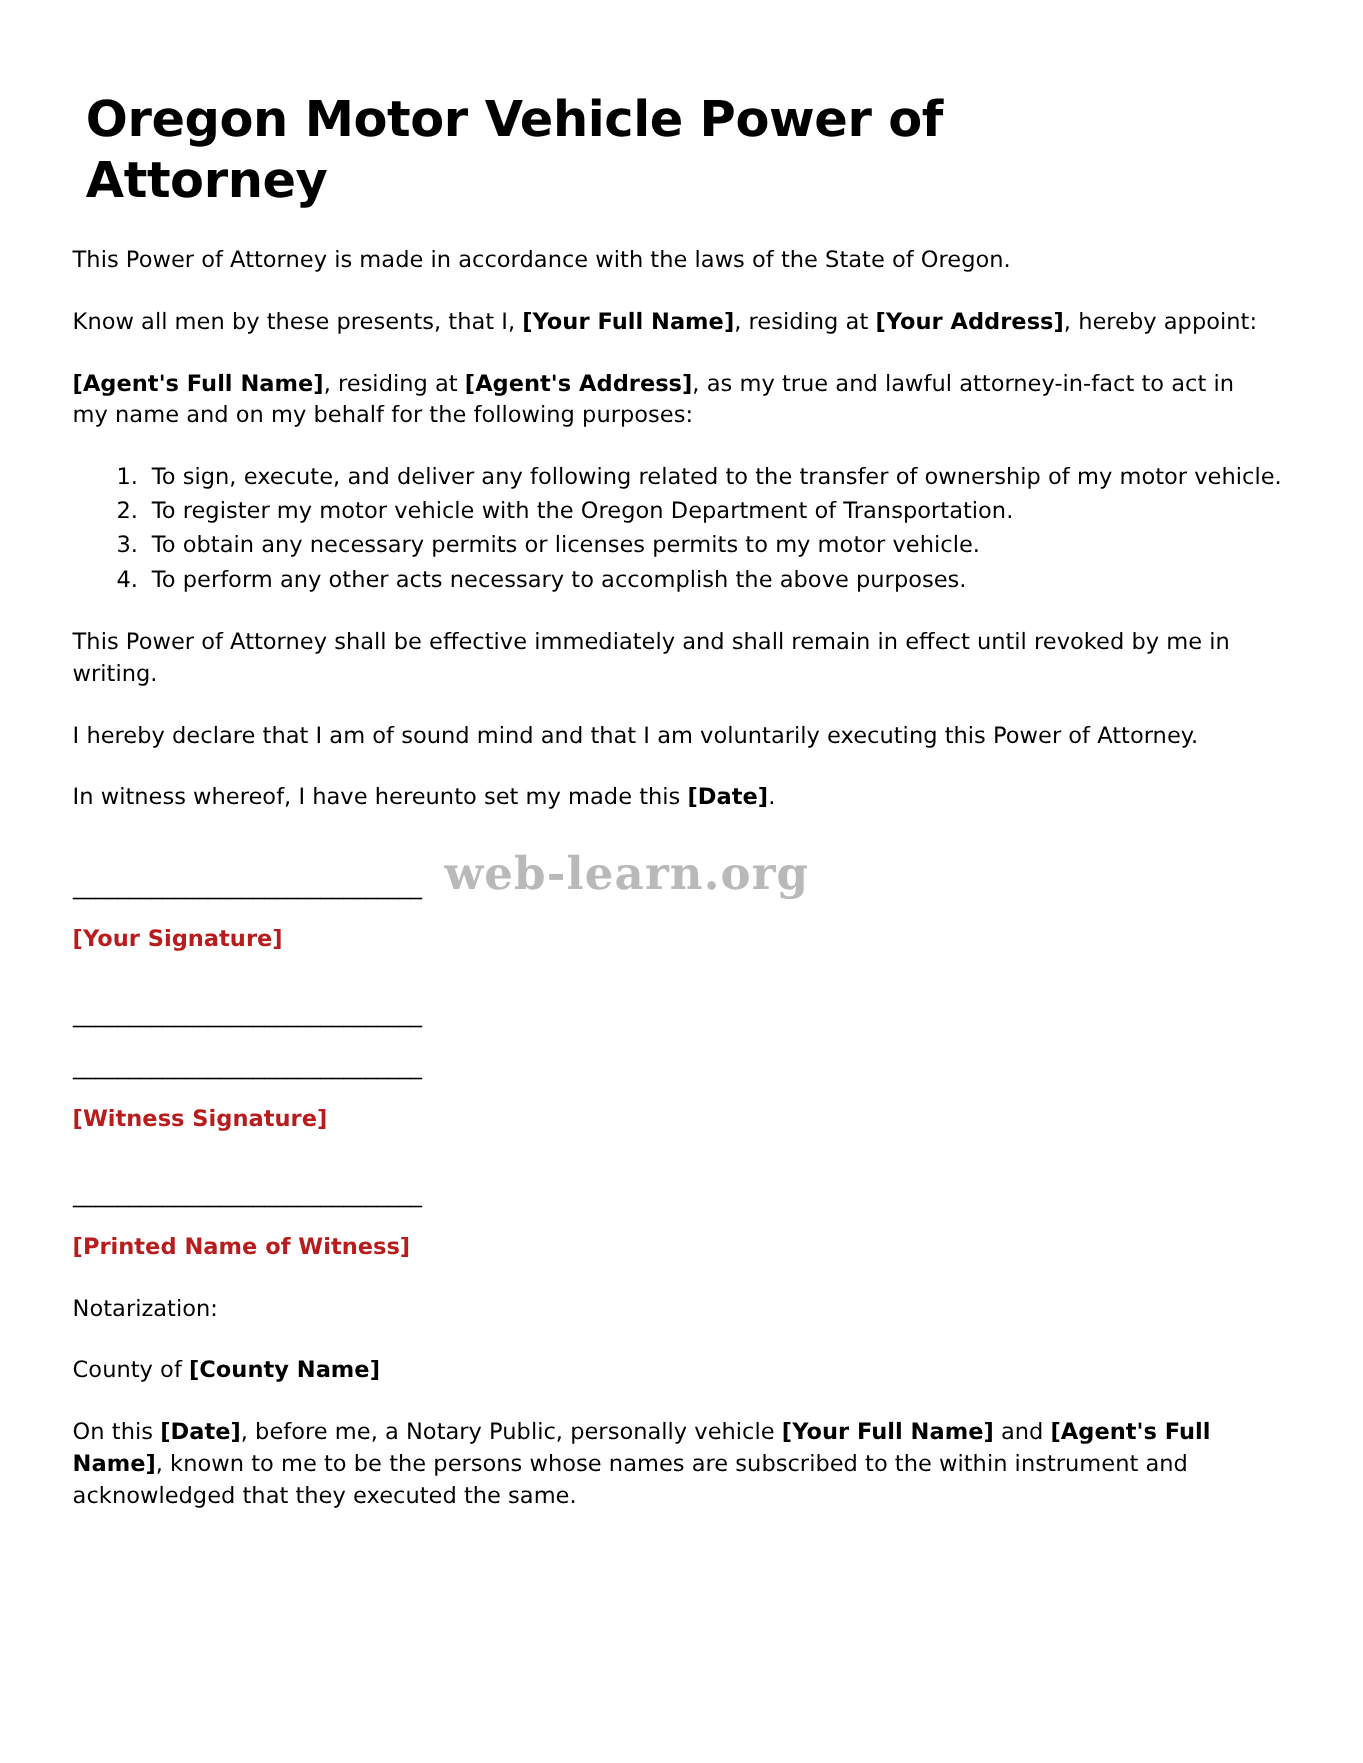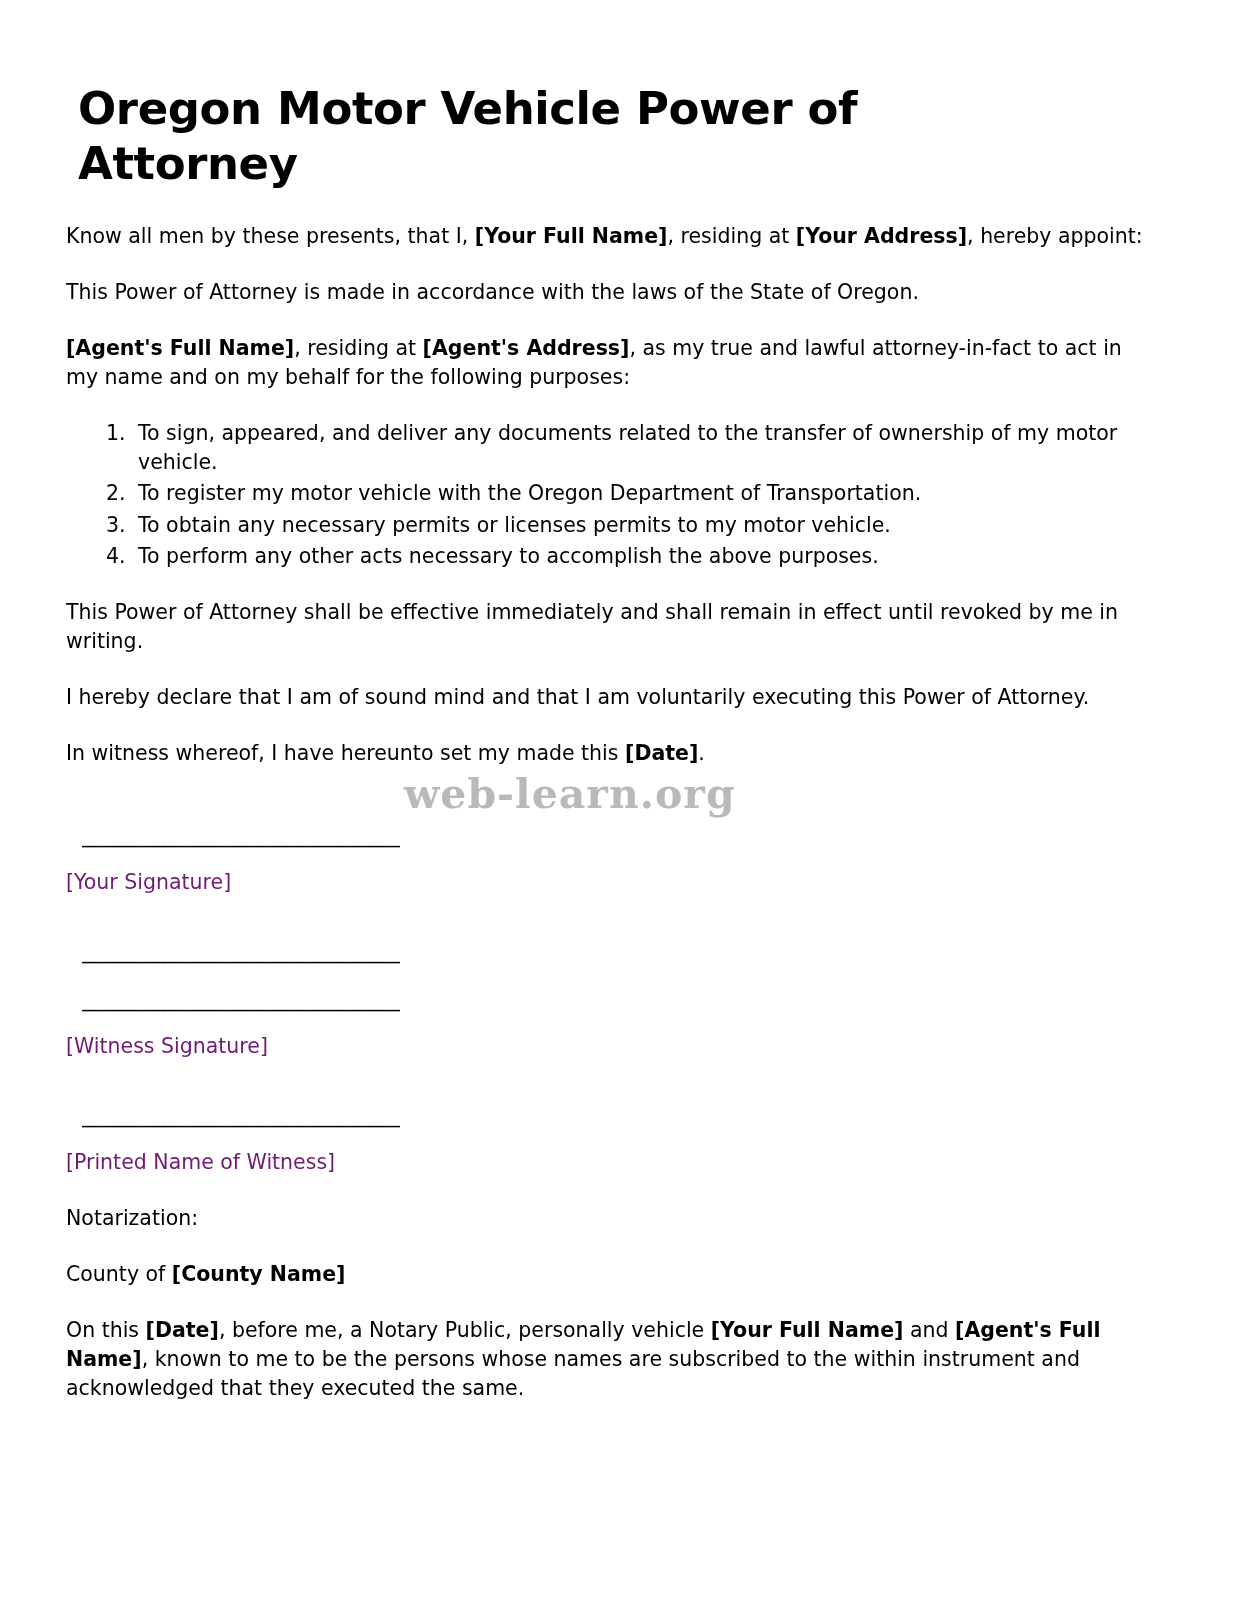--- a/index.html
+++ b/index.html
@@ -53,33 +53,33 @@
     margin: 0 0 2px 0;
     padding-left: 6px;
   }
   .sig-block {
     margin: 0 0 0 0;
   }
   .sig-rule {
     font-size: 20.5px;
     line-height: 1.42;
     letter-spacing: 0px;
-    margin: 0 0 18px 16px;
+    margin: 0 0 18px 0;
     white-space: nowrap;
     overflow: hidden;
     width: 370px;
     color: #000;
     font-family: "DejaVu Sans", sans-serif;
   }
   .sig-label {
     font-size: 20.5px;
     line-height: 1.42;
-    font-weight: normal;
+    font-weight: bold;
     margin: 0 0 40px 0;
-    color: #701a75;
+    color: #b91c1c;
   }
   .spacer-sm { height: 26px; }
   .watermark {
     position: absolute;
     left: 404px;
     top: 770px;
     font-family: "DejaVu Serif", serif;
     font-size: 41px;
     letter-spacing: 1px;
     color: #b9b9b9;
@@ -94,28 +94,28 @@
 <body>
 
 <div class="page">
 
   <div class="watermark">web-learn.org</div>
 
   <div class="content-layer">
 
     <h1 class="doc-title">Oregon Motor Vehicle Power of Attorney</h1>
 
+    <p class="para">This Power of Attorney is made in accordance with the laws of the State of Oregon.</p>
+
     <p class="para"><span>Know all men by these presents, that I, </span><b>[Your Full Name]</b><span>, residing at </span><b>[Your Address]</b><span>, hereby appoint:</span></p>
-
-    <p class="para">This Power of Attorney is made in accordance with the laws of the State of Oregon.</p>
 
     <p class="para"><b>[Agent's Full Name]</b><span>, residing at </span><b>[Agent's Address]</b><span>, as my true and lawful attorney-in-fact to act in my name and on my behalf for the following purposes:</span></p>
 
     <ol class="purposes">
-      <li>To sign, appeared, and deliver any documents related to the transfer of ownership of my motor vehicle.</li>
+      <li>To sign, execute, and deliver any following related to the transfer of ownership of my motor vehicle.</li>
       <li>To register my motor vehicle with the Oregon Department of Transportation.</li>
       <li>To obtain any necessary permits or licenses permits to my motor vehicle.</li>
       <li>To perform any other acts necessary to accomplish the above purposes.</li>
     </ol>
 
     <p class="para">This Power of Attorney shall be effective immediately and shall remain in effect until revoked by me in writing.</p>
 
     <p class="para">I hereby declare that I am of sound mind and that I am voluntarily executing this Power of Attorney.</p>
 
     <p class="para"><span>In witness whereof, I have hereunto set my made this </span><b>[Date]</b><span>.</span></p>

